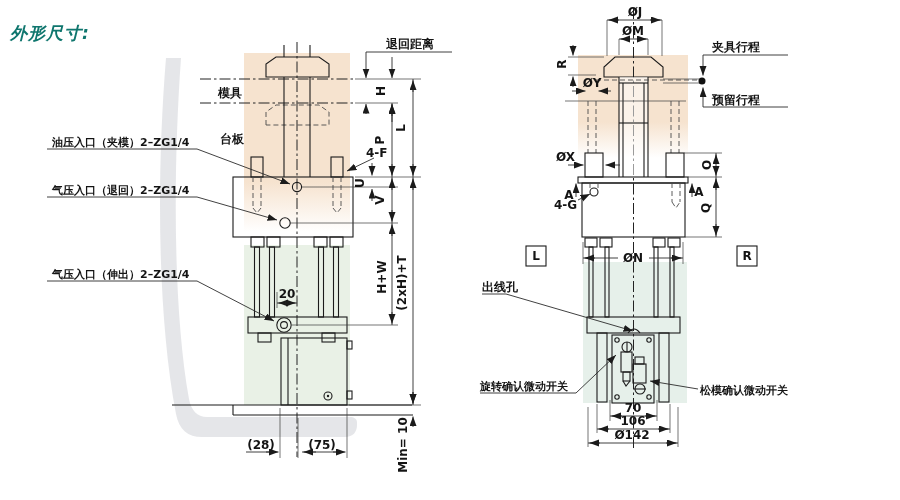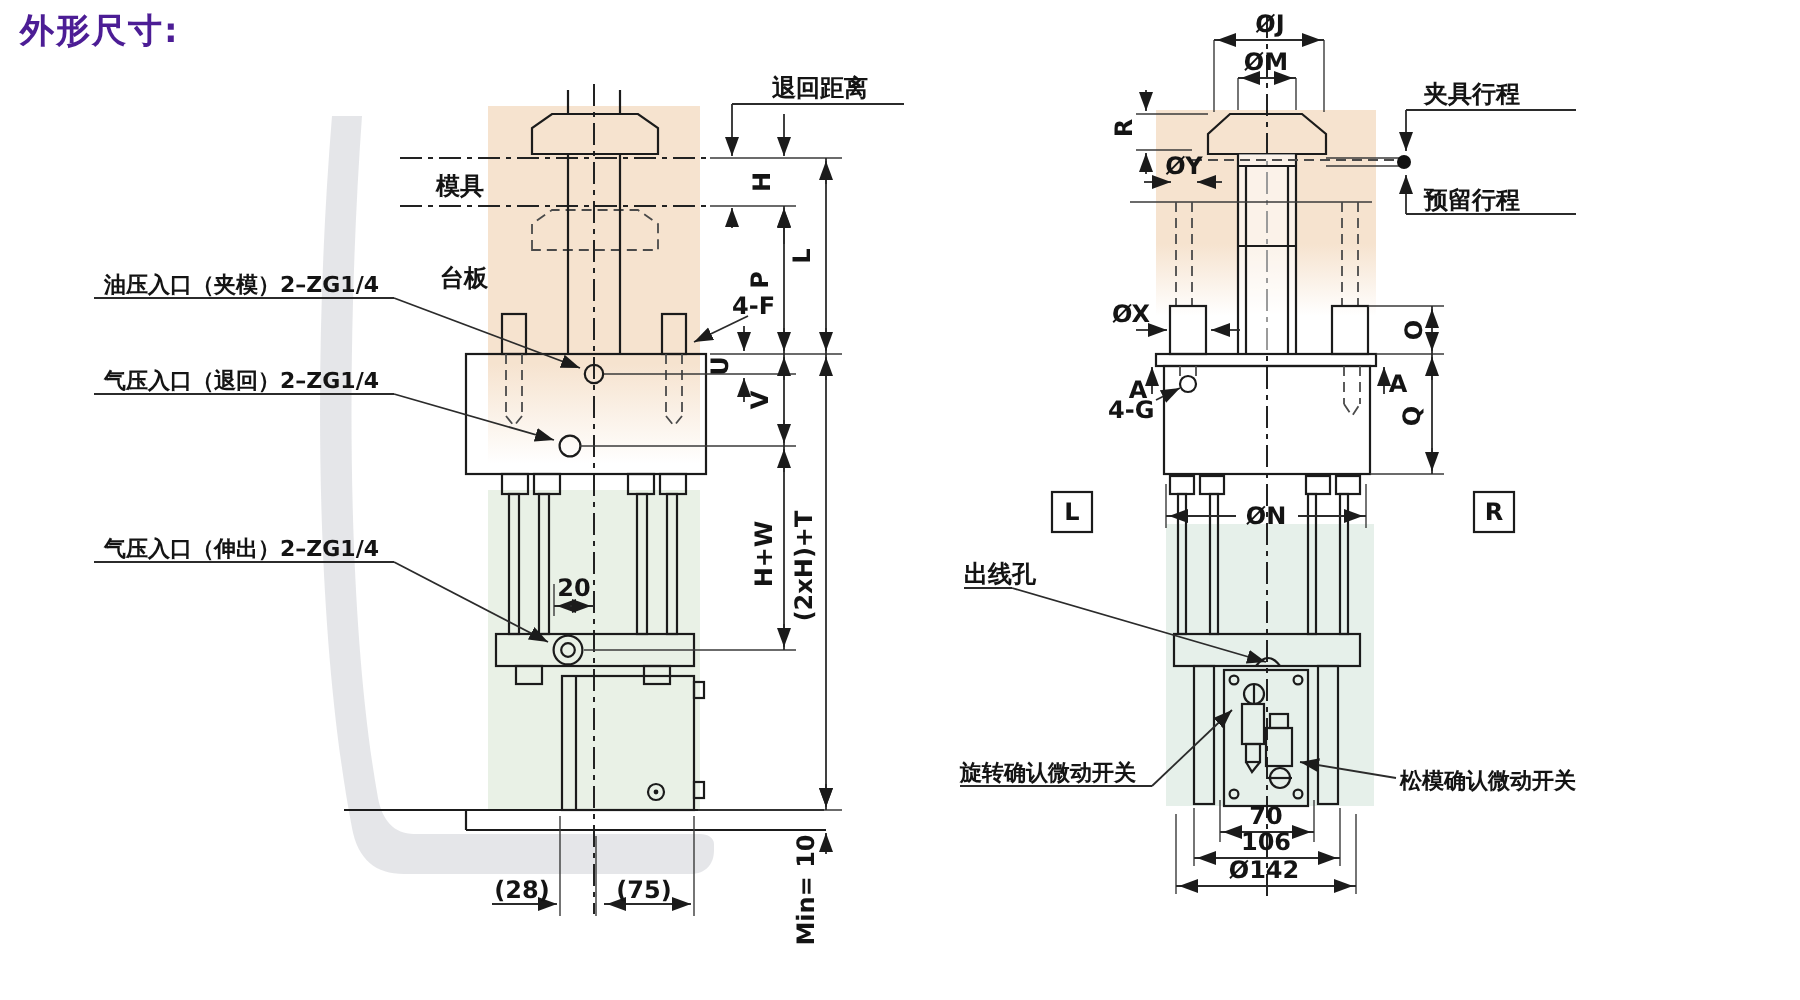--- a/index.html
+++ b/index.html
@@ -1,22 +1,23 @@
 <!DOCTYPE html>
 <html><head>
 <meta charset="utf-8">
 <style>
   html,body { margin:0; padding:0; background:#ffffff; }
   #stage {
     position:relative; width:900px; height:500px; background:#ffffff; overflow:hidden;
     font-family:"DejaVu Sans","Liberation Sans",sans-serif;
   }
   #page-title {
-    position:absolute; left:10px; top:4px; font-size:17px; font-weight:bold; color:#4c1d95;
+    position:absolute; left:10px; top:22px; font-size:17px; font-weight:bold; color:#0f766e;
     letter-spacing:1px;
+    font-style:italic;
   }
   svg text { font-family:"DejaVu Sans","Liberation Sans",sans-serif; }
   .lbl  { font-size:12px; font-weight:bold; fill:#141414; }
   .lbls { font-size:11px; font-weight:bold; fill:#141414; }
   .pl   { stroke:#1b1b1b; stroke-width:1.1; fill:none; }
   .dim  { stroke:#2b2b2b; stroke-width:0.9; fill:none; }
   .ext  { stroke:#3a3a3a; stroke-width:0.7; fill:none; }
   .dash { stroke:#4a4a4a; stroke-width:0.9; stroke-dasharray:5 3; fill:none; }
   .dashdot { stroke:#222; stroke-width:1; stroke-dasharray:11 3 2.5 3; fill:none; }
   .arr  { marker-end:url(#ah); }

